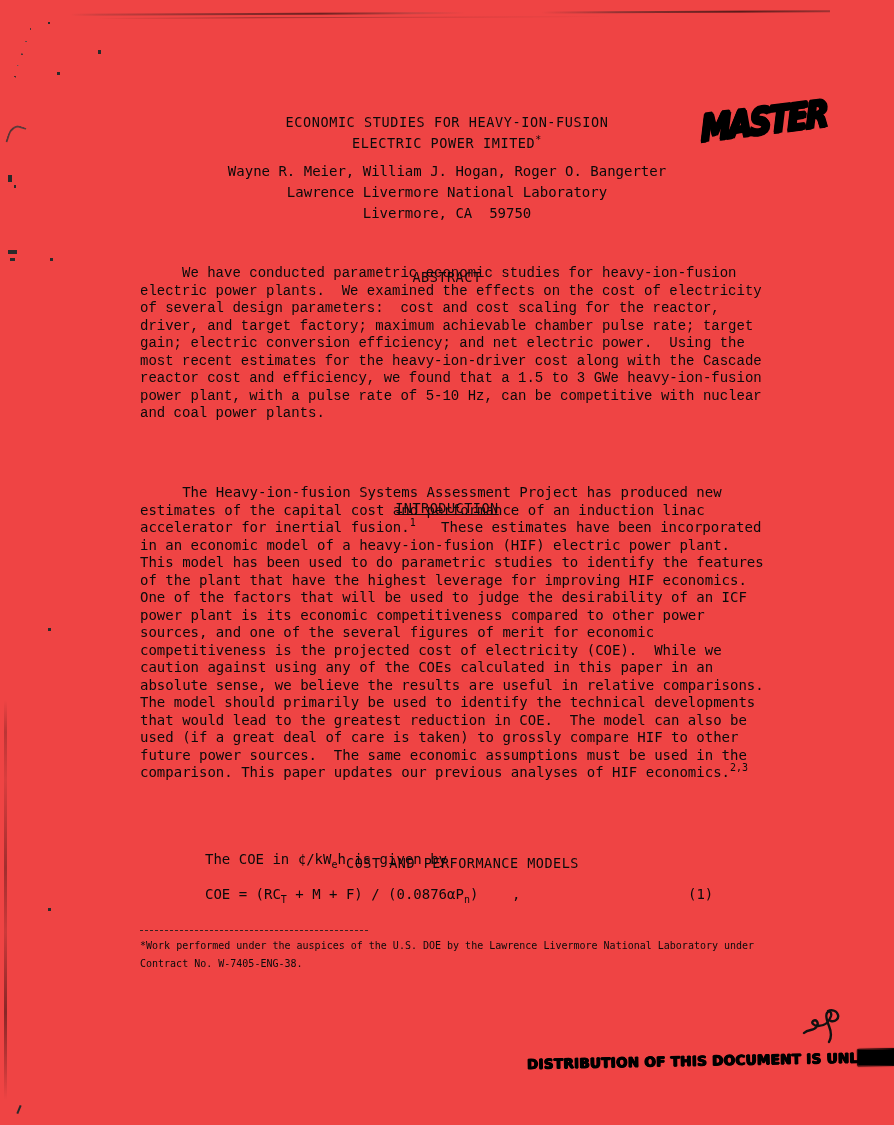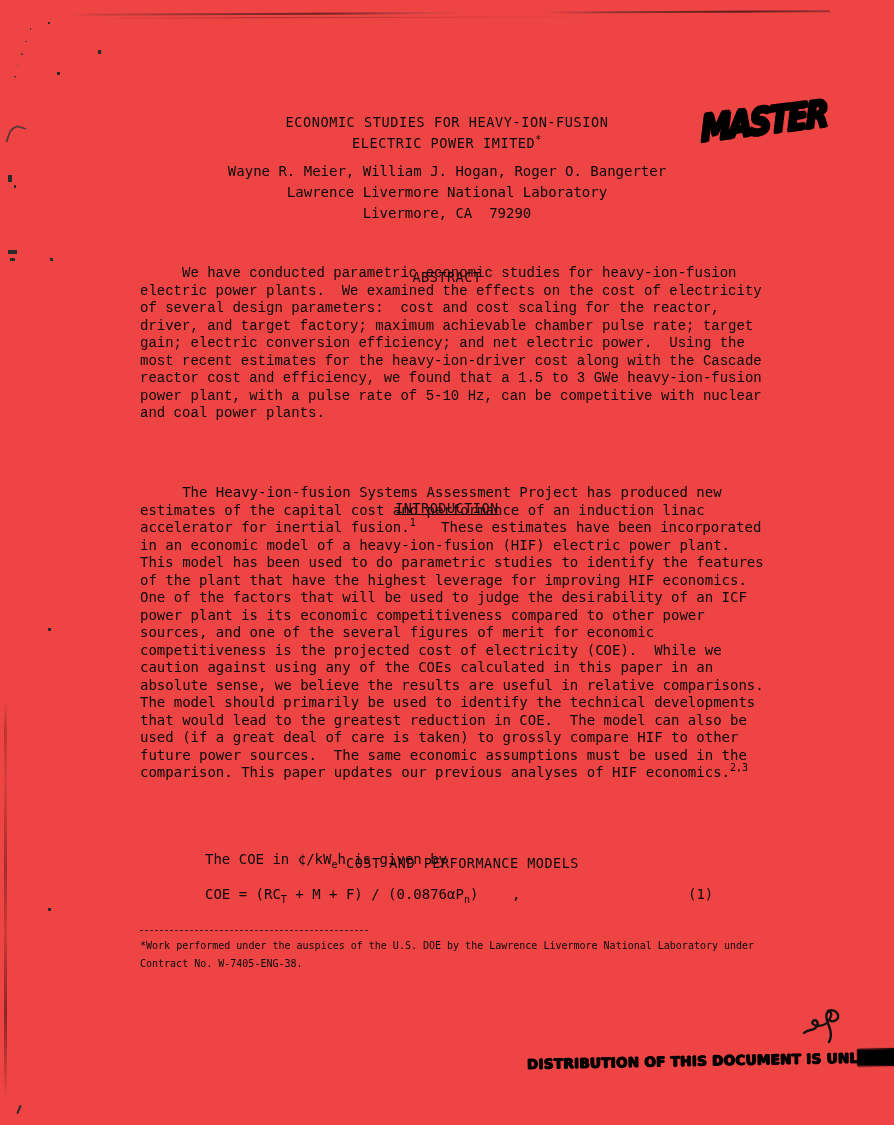--- a/index.html
+++ b/index.html
@@ -250,21 +250,21 @@
   <div class="speck" style="left:48px; top:908px; width:3px; height:3px;"></div>
   <div class="speck" style="left:18px; top:1105px;width:2px; height:9px; transform:rotate(22deg);"></div>
 
   <div class="doc-title title-line-1">ECONOMIC STUDIES FOR HEAVY-ION-FUSION</div>
   <div class="doc-title title-line-2"><span>ELECTRIC POWER IMITED</span><sup class="refmark">*</sup></div>
 
   <div class="stamp-master">MASTER</div>
 
   <div class="byline byline-2">Lawrence Livermore National Laboratory</div>
   <div class="byline byline-1">Wayne R. Meier, William J. Hogan, Roger O. Bangerter</div>
-  <div class="byline byline-3">Livermore, CA  79290</div>
+  <div class="byline byline-3">Livermore, CA  59750</div>
 
   <div class="section-head head-abstract">ABSTRACT</div>
   <div class="body-block block-abstract">     We have conducted parametric economic studies for heavy-ion-fusion electric power plants.  We examined the effects on the cost of electricity of several design parameters:  cost and cost scaling for the reactor, driver, and target factory; maximum achievable chamber pulse rate; target gain; electric conversion efficiency; and net electric power.  Using the most recent estimates for the heavy-ion-driver cost along with the Cascade reactor cost and efficiency, we found that a 1.5 to 3 GWe heavy-ion-fusion power plant, with a pulse rate of 5-10 Hz, can be competitive with nuclear and coal power plants.</div>
 
   <div class="section-head head-introduction">INTRODUCTION</div>
   <div class="body-block block-intro"><span>     The Heavy-ion-fusion Systems Assessment Project has produced new estimates of the capital cost and performance of an induction linac accelerator for inertial fusion.</span><sup class="refmark">1</sup><span>   These estimates have been incorporated in an economic model of a heavy-ion-fusion (HIF) electric power plant.  This model has been used to do parametric studies to identify the features of the plant that have the highest leverage for improving HIF economics.  One of the factors that will be used to judge the desirability of an ICF power plant is its economic competitiveness compared to other power sources, and one of the several figures of merit for economic competitiveness is the projected cost of electricity (COE).  While we caution against using any of the COEs calculated in this paper in an absolute sense, we believe the results are useful in relative comparisons.  The model should primarily be used to identify the technical developments that would lead to the greatest reduction in COE.  The model can also be used (if a great deal of care is taken) to grossly compare HIF to other future power sources.  The same economic assumptions must be used in the comparison. This paper updates our previous analyses of HIF economics.</span><sup class="refmark">2,3</sup></div>
 
   <div class="section-head head-cost">COST AND PERFORMANCE MODELS</div>
 
   <div class="eq-lead"><span>The COE in </span><span>¢/kW</span><sub class="submark">e</sub><span>h</span><span> is given by</span></div>

